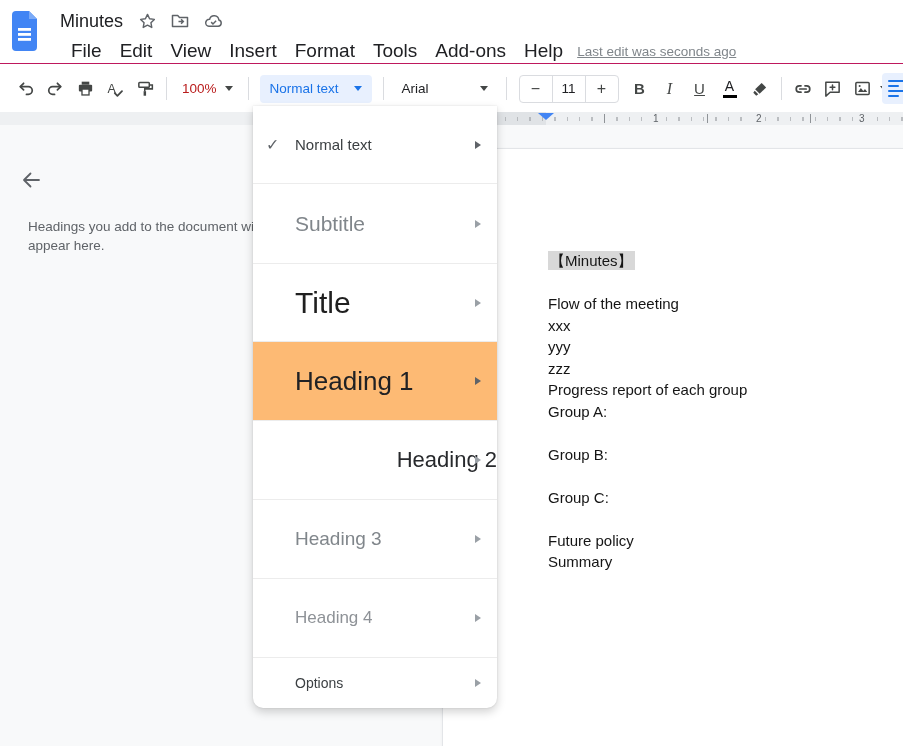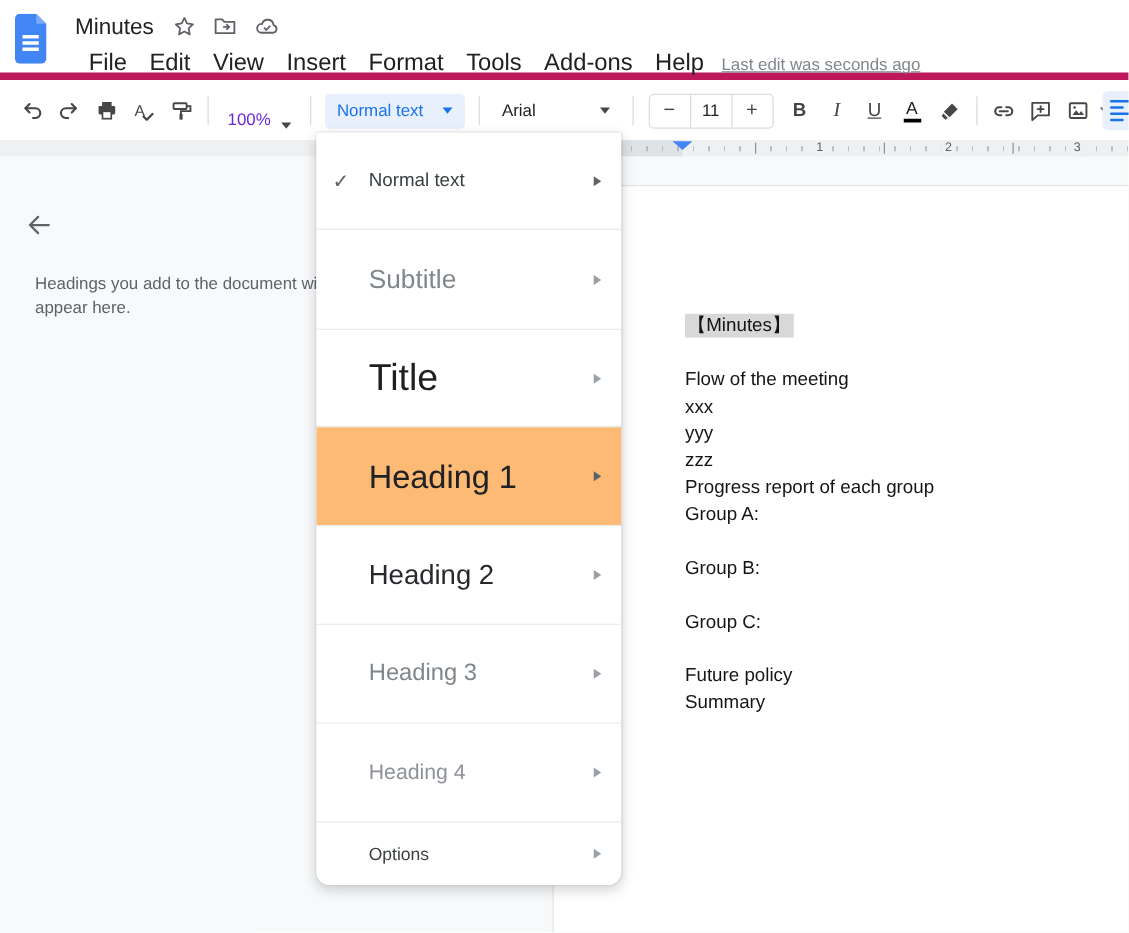--- a/index.html
+++ b/index.html
@@ -1,36 +1,36 @@
 <!DOCTYPE html>
 <html><head>
 <meta charset="utf-8">
 <style>
   * { box-sizing: border-box; margin: 0; padding: 0; }
   html,body { width:903px; height:746px; overflow:hidden; }
   body { font-family:"Liberation Sans", sans-serif; background:#fff; }
   .app { position:relative; width:903px; height:746px; background:#fff; overflow:hidden; }
 
   
-  .topbar { position:absolute; top:0; left:0; right:0; height:64px; background:#fff; border-bottom:6px solid #be185d; z-index:5; }
+  .topbar { position:absolute; top:0; left:0; right:0; height:64px; background:#fff; border-bottom:1px solid #be185d; z-index:5; }
   .logo { position:absolute; left:10px; top:11px; width:29px; height:40px; cursor:pointer; }
   .title-row { position:absolute; left:60px; top:8px; display:flex; align-items:center; }
   .doc-title { font-size:18px; color:#202124; padding:1px 4px 1px 0; }
   .title-icon { width:26px; height:26px; display:flex; align-items:center; justify-content:center; margin-left:7px; border-radius:50%; }
   .menu-row { position:absolute; left:62px; top:40px; display:flex; align-items:center; height:22px; }
   .menu-item { font-size:19px; color:#202124; padding:2px 9px; border-radius:4px; cursor:pointer; }
   .last-edit { margin-left:5px; font-size:13.5px; color:#80868b; text-decoration:underline; cursor:pointer; }
 
   
   .toolbar { position:absolute; top:65px; left:0; right:0; height:47px; background:#fff; display:flex; align-items:center; padding-left:10px; z-index:5; }
   .tbtn { width:30px; height:30px; flex:none; display:flex; align-items:center; justify-content:center; border-radius:4px; color:#444746; cursor:pointer; }
   .tdiv { width:1px; height:23px; background:#dadce0; margin:0 6px; flex:none; }
   .caret { width:0; height:0; border-left:4.5px solid transparent; border-right:4.5px solid transparent; border-top:5px solid #444746; }
   .caret.blue { border-top-color:#1a73e8; }
-  .zoom-ctl { display:flex; align-items:flex-end; gap:8px; padding:0 9px; height:28px; font-size:13.5px; color:#6d28d9; cursor:pointer; }
+  .zoom-ctl { display:flex; align-items:center; gap:8px; padding:0 9px; height:28px; font-size:13.5px; color:#b91c1c; cursor:pointer; }
   .style-ctl { margin:0 5px; width:112px; height:28px; background:#e8f0fe; border-radius:4px; display:flex; align-items:center; justify-content:space-between; padding:0 10px; font-size:13.5px; color:#1a73e8; cursor:pointer; flex:none; }
   .font-ctl { width:110px; height:28px; display:flex; align-items:center; justify-content:space-between; padding:0 12px; font-size:13.5px; color:#202124; cursor:pointer; flex:none; }
   .size-ctl { display:flex; height:28px; border:1px solid #dadce0; border-radius:4px; margin:0 6px; flex:none; }
   .size-btn { width:32px; display:flex; align-items:center; justify-content:center; font-size:16px; color:#444746; cursor:pointer; }
   .size-val { width:34px; display:flex; align-items:center; justify-content:center; font-size:13.5px; color:#202124; border-left:1px solid #dadce0; border-right:1px solid #dadce0; }
   .fmt-b { font-weight:bold; font-size:15px; }
   .fmt-i { font-style:italic; font-family:"Liberation Serif", serif; font-size:16px; }
   .fmt-u { text-decoration:underline; font-size:15px; }
   .txtcolor { display:flex; flex-direction:column; align-items:center; line-height:1; }
   .txtcolor .a { font-size:14px; color:#202124; }
@@ -65,21 +65,21 @@
   .sm-item { position:relative; display:flex; align-items:center; padding-left:42px; cursor:pointer; }
   .sm-item + .sm-item { border-top:1px solid #ececec; }
   .sm-item.hover { background:#fdba74; }
   .sm-check { position:absolute; left:13px; font-size:16px; color:#5f6368; }
   .sm-arrow { position:absolute; right:16px; width:0; height:0; border-top:4.5px solid transparent; border-bottom:4.5px solid transparent; border-left:6px solid #9aa0a6; }
   .sm-arrow.dark { border-left-color:#5f6368; }
   .h-normal { height:77px; font-size:15px; color:#3c4043; }
   .h-title { height:78px; font-size:30px; color:#1f1f1f; }
   .h-sub { height:80px; font-size:21px; color:#80868b; }
   .h-h1 { height:79px; font-size:26px; color:#202124; }
-  .h-h2 { height:79px; font-size:22px; color:#27292c; }
+  .h-h2 { height:79px; font-size:22px; color:#27292c;justify-content:flex-end; }
   .h-h3 { height:79px; font-size:19px; color:#80868b; }
   .h-h4 { height:79px; font-size:17px; color:#8e9297; }
   .h-opt { height:51px; font-size:14px; color:#3c4043; }
 </style>
 </head>
 <body>
 
 <div class="app">
 
   <div class="topbar">

